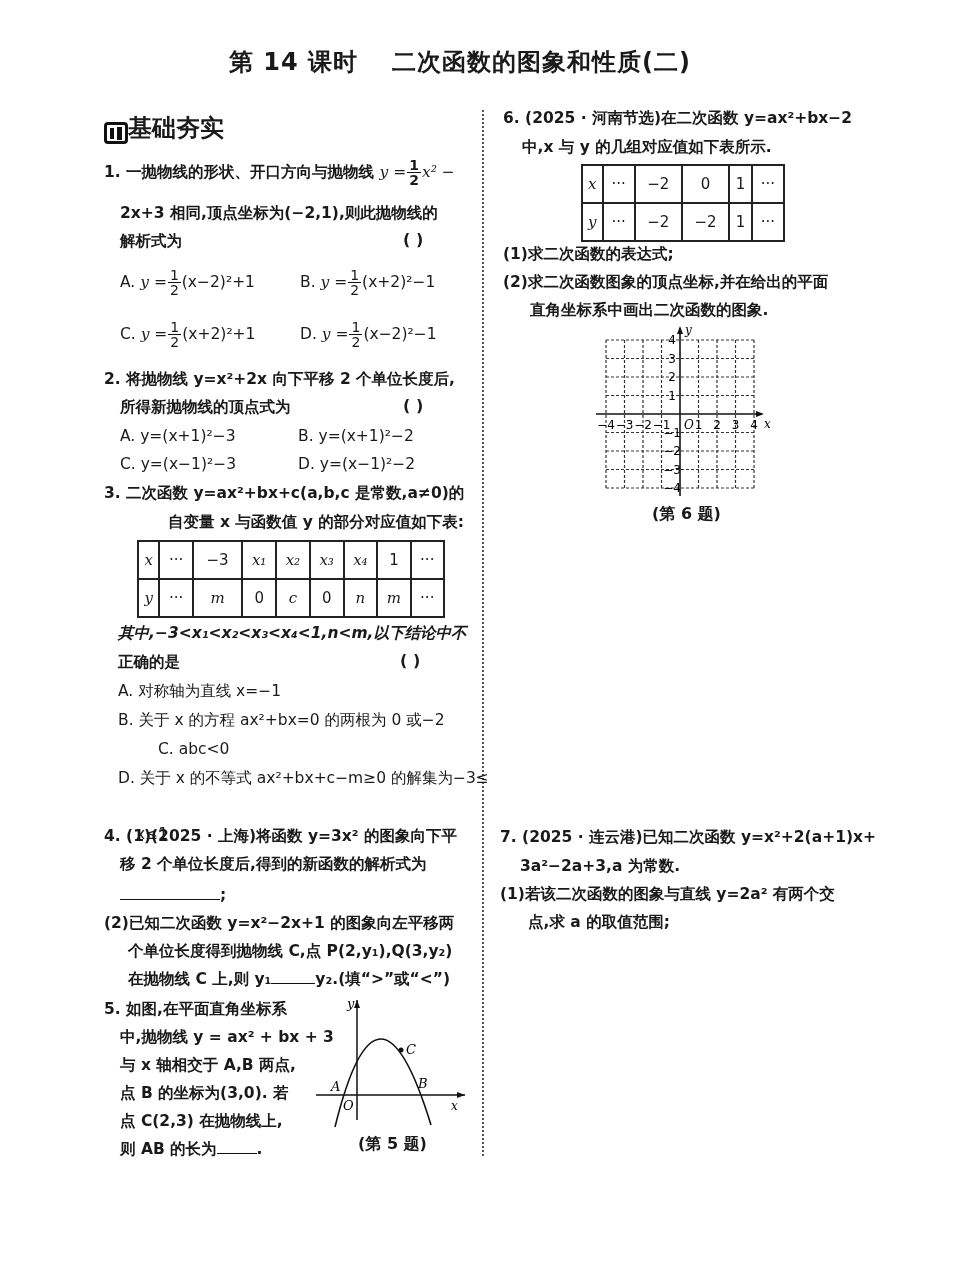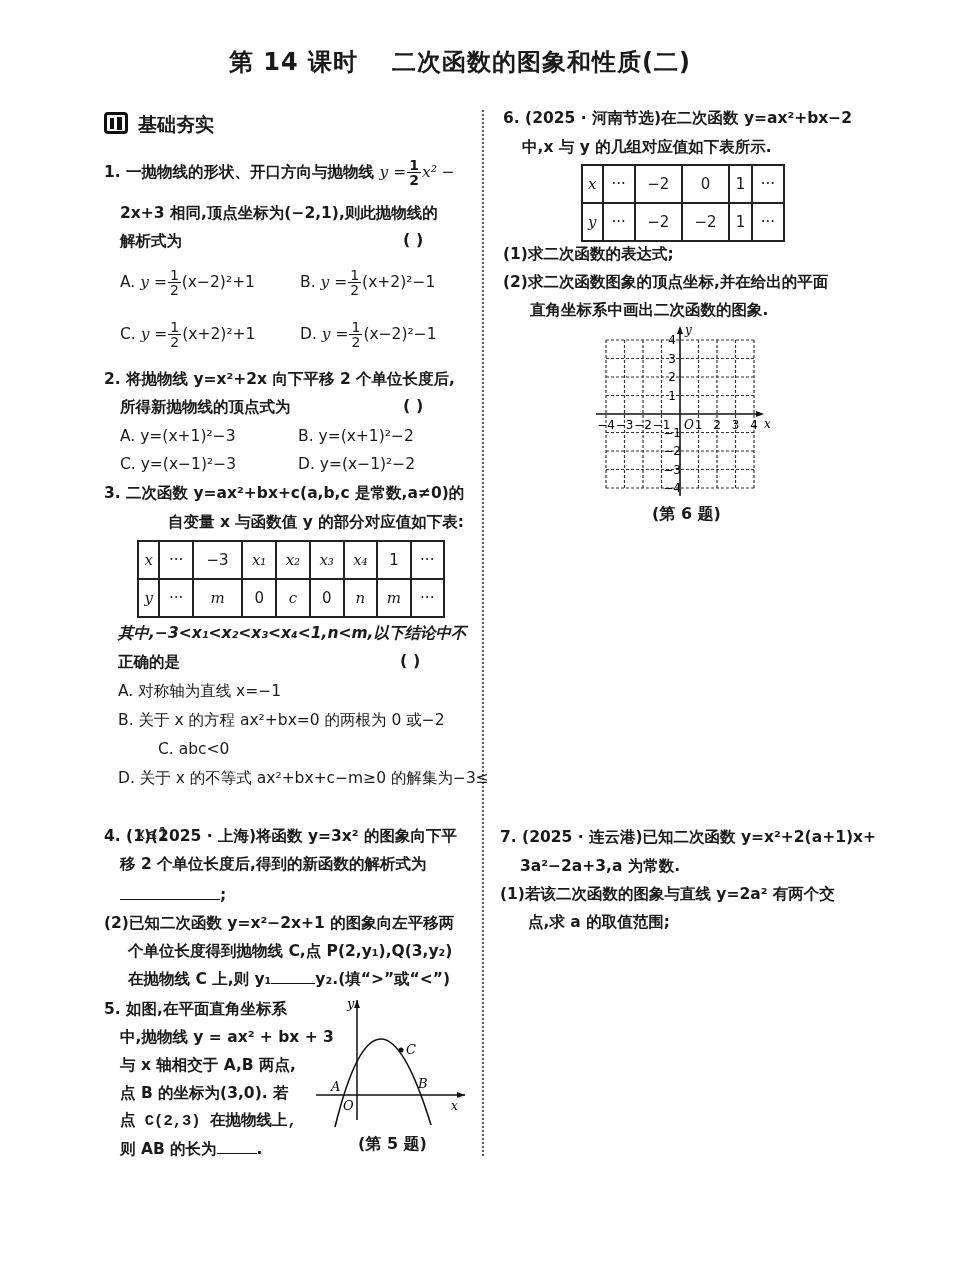--- a/index.html
+++ b/index.html
@@ -2,22 +2,22 @@
 <html><head>
 <meta charset="utf-8">
 <style>
   html,body{margin:0;padding:0;background:#fff;}
   body{width:960px;height:1280px;position:relative;overflow:hidden;
        font-family:"DejaVu Sans","Liberation Sans",sans-serif;color:#1a1a1a;}
   .page-title{position:absolute;left:0;width:920px;top:46px;text-align:center;
        font-size:24px;font-weight:bold;letter-spacing:1px;}
   .page-title .gap{display:inline-block;width:34px;}
   .divider{position:absolute;left:482px;top:110px;height:1046px;border-left:2px dotted #555;}
-  .section-head{position:absolute;left:104px;top:112px;display:flex;align-items:flex-start;gap:10px;
-       font-size:19px;font-weight:bold;}
+  .section-head{position:absolute;left:104px;top:112px;display:flex;align-items:flex-end;
+       font-size:24px;font-weight:bold;}
   .section-icon{width:24px;height:22px;border:3px solid #111;border-radius:4px;box-sizing:border-box;
        position:relative;background:#fff;}
   .section-icon:before{content:"";position:absolute;left:3px;top:3px;width:4px;height:11px;background:#111;}
   .section-icon:after{content:"";position:absolute;left:10px;top:2px;width:5px;height:13px;background:#111;}
   .ln{position:absolute;font-size:15.5px;line-height:22px;white-space:nowrap;font-weight:bold;}
   .ln.normal{font-weight:normal;}
   .it{font-family:"DejaVu Serif","Liberation Serif",serif;font-style:italic;font-weight:normal;}
   .blank{display:inline-block;border-bottom:1.5px solid #111;height:14px;vertical-align:baseline;}
   .paren{position:absolute;font-size:16px;font-weight:bold;}
   .frac{display:inline-flex;flex-direction:column;align-items:center;vertical-align:middle;
@@ -142,21 +142,21 @@
   <div class="ln" style="left:128px;top:968px;">
     <span>在抛物线 C 上,则 y₁</span><span class="blank" style="width:44px;"></span><span>y₂.(填“&gt;”或“&lt;”)</span>
   </div>
 </div>
 
 <div>
   <div class="ln" style="left:104px;top:998px;">5. 如图,在平面直角坐标系</div>
   <div class="ln" style="left:120px;top:1026px;">中,抛物线 y = ax² + bx + 3</div>
   <div class="ln" style="left:120px;top:1054px;">与 x 轴相交于 A,B 两点,</div>
   <div class="ln" style="left:120px;top:1082px;">点 B 的坐标为(3,0). 若</div>
-  <div class="ln" style="left:120px;top:1110px;font-family:Liberation Mono, monospace;">点 C(2,3) 在抛物线上,</div>
+  <div class="ln" style="left:120px;top:1110px;">点 C(2,3) 在抛物线上,</div>
   <div class="ln" style="left:120px;top:1138px;">
     <span>则 AB 的长为</span><span class="blank" style="width:40px;"></span><span>.</span>
   </div>
 
   <svg style="left:310px;top:992px;" width="170" height="140" viewBox="0 0 170 140">
     <line x1="6" y1="103" x2="155" y2="103" stroke="#111" stroke-width="1.5"></line>
     <polygon points="155,103 147,100 147,106" fill="#111"></polygon>
     <line x1="47" y1="128" x2="47" y2="8" stroke="#111" stroke-width="1.5"></line>
     <polygon points="47,8 44,16 50,16" fill="#111"></polygon>
     <path d="M 25 135 Q 68 -40 121 133" fill="none" stroke="#111" stroke-width="1.6"></path>

